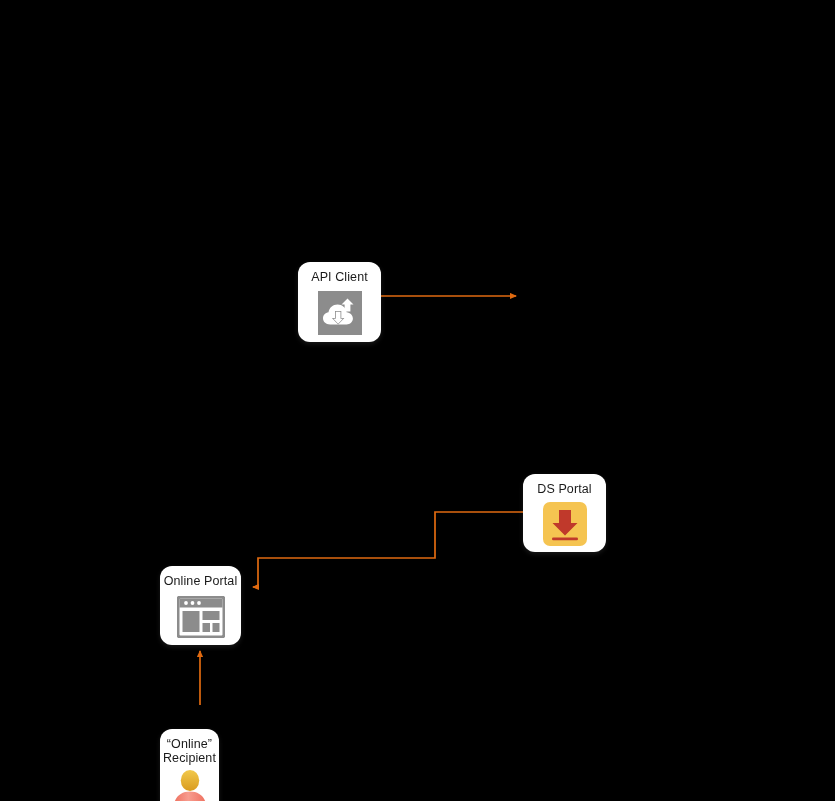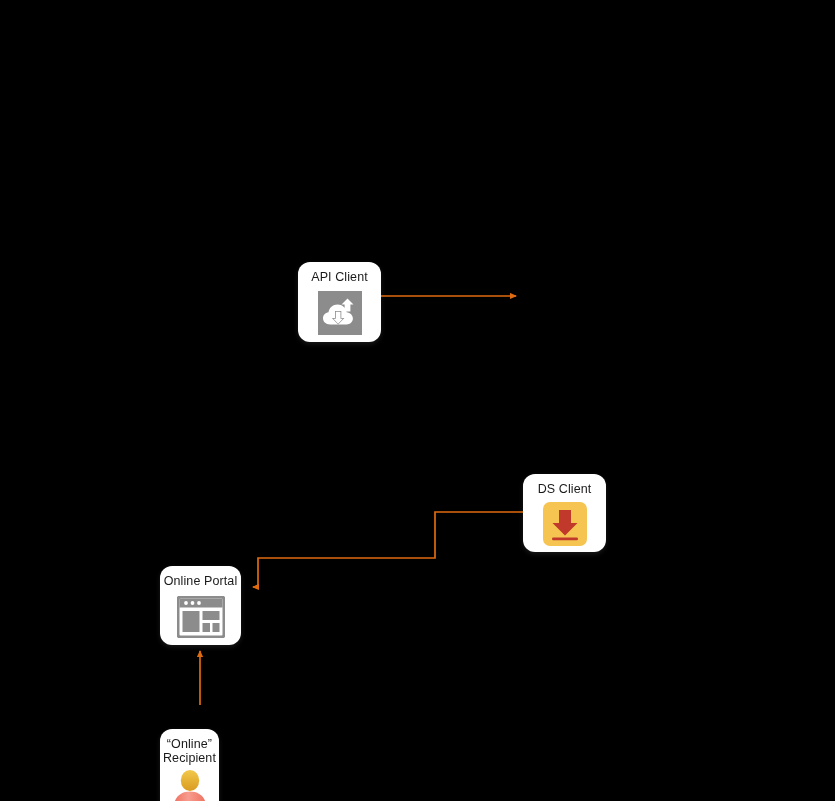--- a/index.html
+++ b/index.html
@@ -89,21 +89,21 @@
                  C 35.9 32.0 33.1 34.5 29.6 34.5 Z" fill="#ffffff"></path>
 
         <path d="M18.0 21.0 L24.3 21.0 L24.3 28.0 L27.4 28.0 L21.15 34.6 L14.9 28.0 L18.0 28.0 Z" fill="#8c8c8c"></path>
         <path d="M18.8 21.8 L23.5 21.8 L23.5 28.8 L25.9 28.8 L21.15 33.8 L16.4 28.8 L18.8 28.8 Z" fill="#ffffff"></path>
       </svg>
     </div>
   </div>
 
 
   <div class="node" style="left:523px; top:474px; width:83px; height:78px;">
-    <div class="node-label">DS Client</div>
+    <div class="node-label">DS Portal</div>
     <div class="node-icon">
       <svg width="44" height="44" viewBox="0 0 44 44">
         <rect x="0" y="0" width="44" height="44" rx="7" fill="#F5C451"></rect>
         <path d="M16.0 8.0 L28.0 8.0 L28.0 21.0 L34.5 21.0 L22.0 33.5 L9.5 21.0 L16.0 21.0 Z" fill="#C0392B"></path>
         <rect x="9" y="35.6" width="26" height="2.6" rx="1.3" fill="#C0392B"></rect>
       </svg>
     </div>
   </div>
 
   <div class="node" style="left:160px; top:566px; width:81px; height:79px;">

